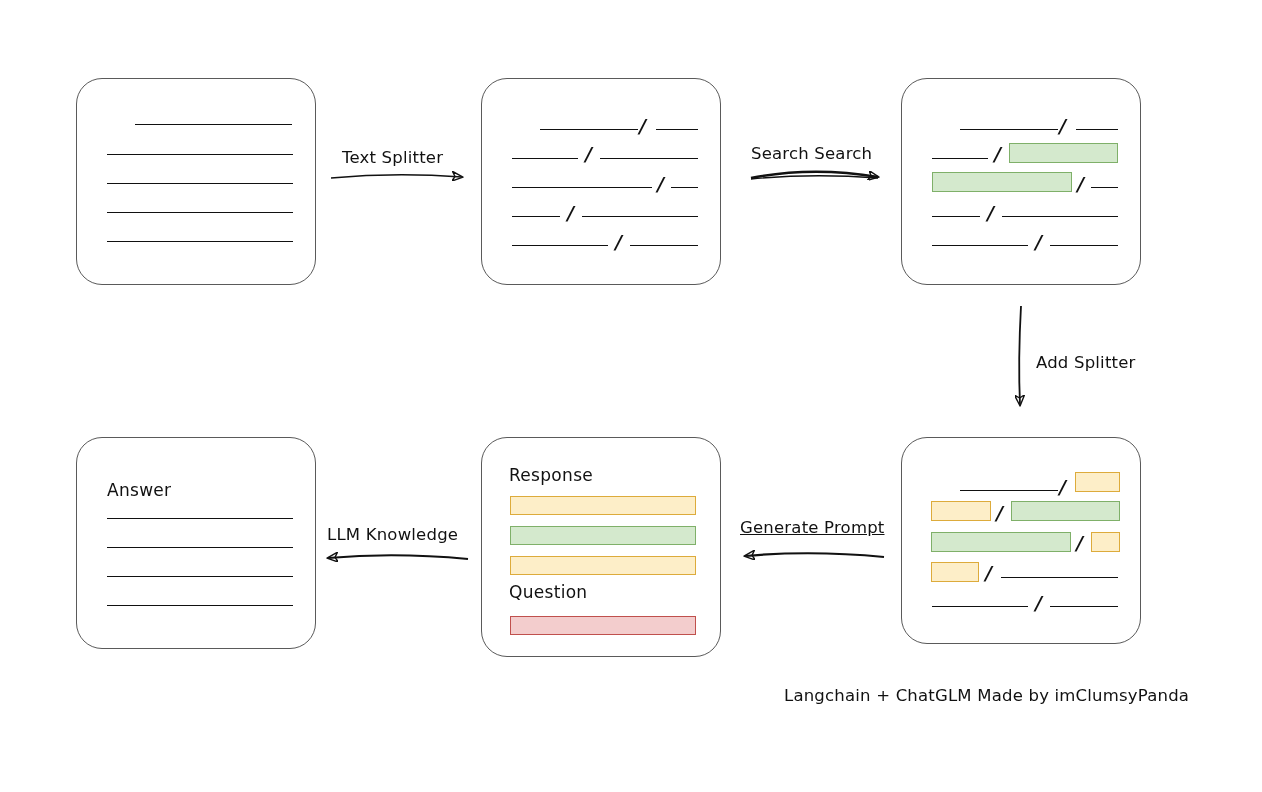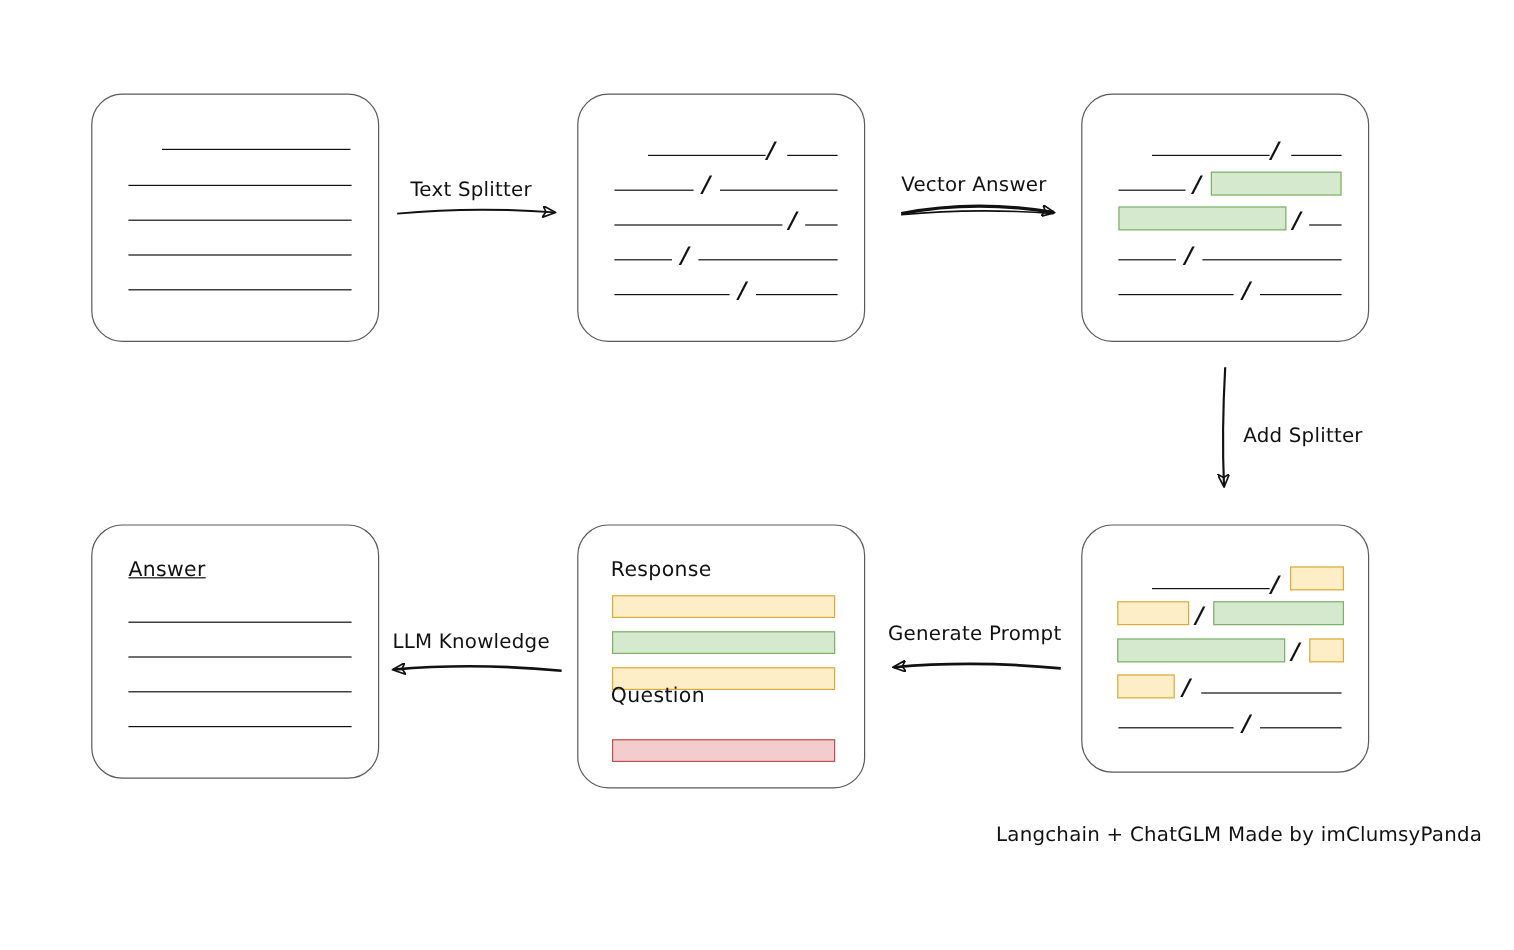--- a/index.html
+++ b/index.html
@@ -198,37 +198,37 @@
     <div class="text-line" style="left:30px;  top:168px; width:96px;"></div>
     <div class="slash" style="left:133px; top:156px;">/</div>
     <div class="text-line" style="left:148px; top:168px; width:68px;"></div>
   </div>
 
   <div class="node-box" style="left:481px; top:437px; width:240px; height:220px;">
     <div class="box-title" style="left:27px; top:27px;">Response</div>
     <div class="chip chip-yellow" style="left:28px; top:58px; width:186px; height:19px;"></div>
     <div class="chip chip-green" style="left:28px; top:88px; width:186px; height:19px;"></div>
     <div class="chip chip-yellow" style="left:28px; top:118px; width:186px; height:19px;"></div>
-    <div class="box-title" style="left:27px; top:132px;">Question</div>
+    <div class="box-title" style="left:27px; top:144px;">Question</div>
     <div class="chip chip-red" style="left:28px; top:178px; width:186px; height:19px;"></div>
   </div>
 
   <div class="node-box" style="left:76px; top:437px; width:240px; height:212px;">
-    <div class="box-title" style="left:30px; top:27px;text-decoration:underline;">Answer</div>
+    <div class="box-title" style="left:30px; top:42px;">Answer</div>
     <div class="text-line" style="left:30px; top:80px;  width:186px;"></div>
     <div class="text-line" style="left:30px; top:109px; width:186px;"></div>
     <div class="text-line" style="left:30px; top:138px; width:186px;"></div>
     <div class="text-line" style="left:30px; top:167px; width:186px;"></div>
   </div>
 
   <div class="edge-label" style="left:342px; top:148px;text-align:right;">Text Splitter</div>
 
-  <div class="edge-label" style="left:751px; top:144px;">Vector Answer</div>
+  <div class="edge-label" style="left:751px; top:144px;">Search Search</div>
 
   <div class="edge-label" style="left:1036px; top:353px;">Add Splitter</div>
 
-  <div class="edge-label" style="left:740px; top:518px;">Generate Prompt</div>
+  <div class="edge-label" style="left:740px; top:518px;text-decoration:underline;">Generate Prompt</div>
 
   <div class="edge-label" style="left:327px; top:525px;">LLM Knowledge</div>
 
-  <div class="footer-note" style="left:830px; top:686px;text-align:center;">Langchain + ChatGLM Made by imClumsyPanda</div>
+  <div class="footer-note" style="left:784px; top:686px;text-align:center;">Langchain + ChatGLM Made by imClumsyPanda</div>
 
 </div>
 
 </body></html>

